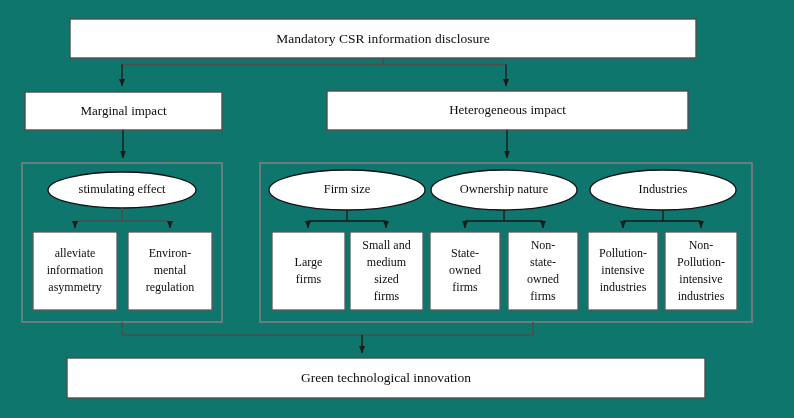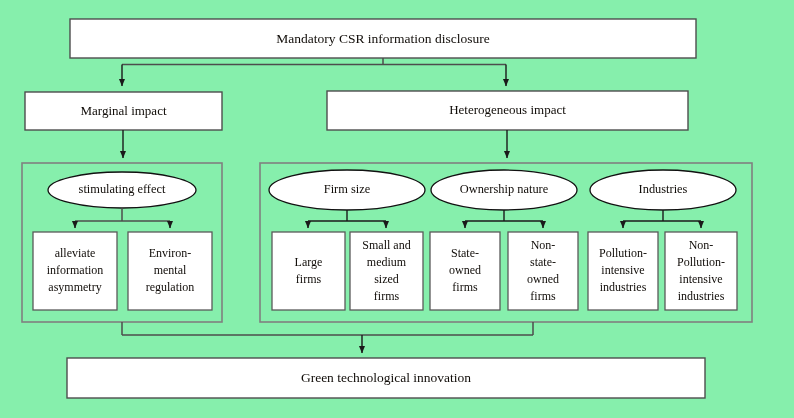--- a/index.html
+++ b/index.html
@@ -4,21 +4,21 @@
 <style>
   html, body {
     margin: 0;
     padding: 0;
     background: #ffffff;
   }
   #diagram-root {
     position: relative;
     width: 794px;
     height: 418px;
-    background: #86efac;
+    background: #0f766e;
     font-family: "Liberation Serif", "DejaVu Serif", serif;
     overflow: hidden;
   }
   svg.flow {
     display: block;
     width: 794px;
     height: 418px;
   }
   .node-rect {
     fill: #ffffff;

